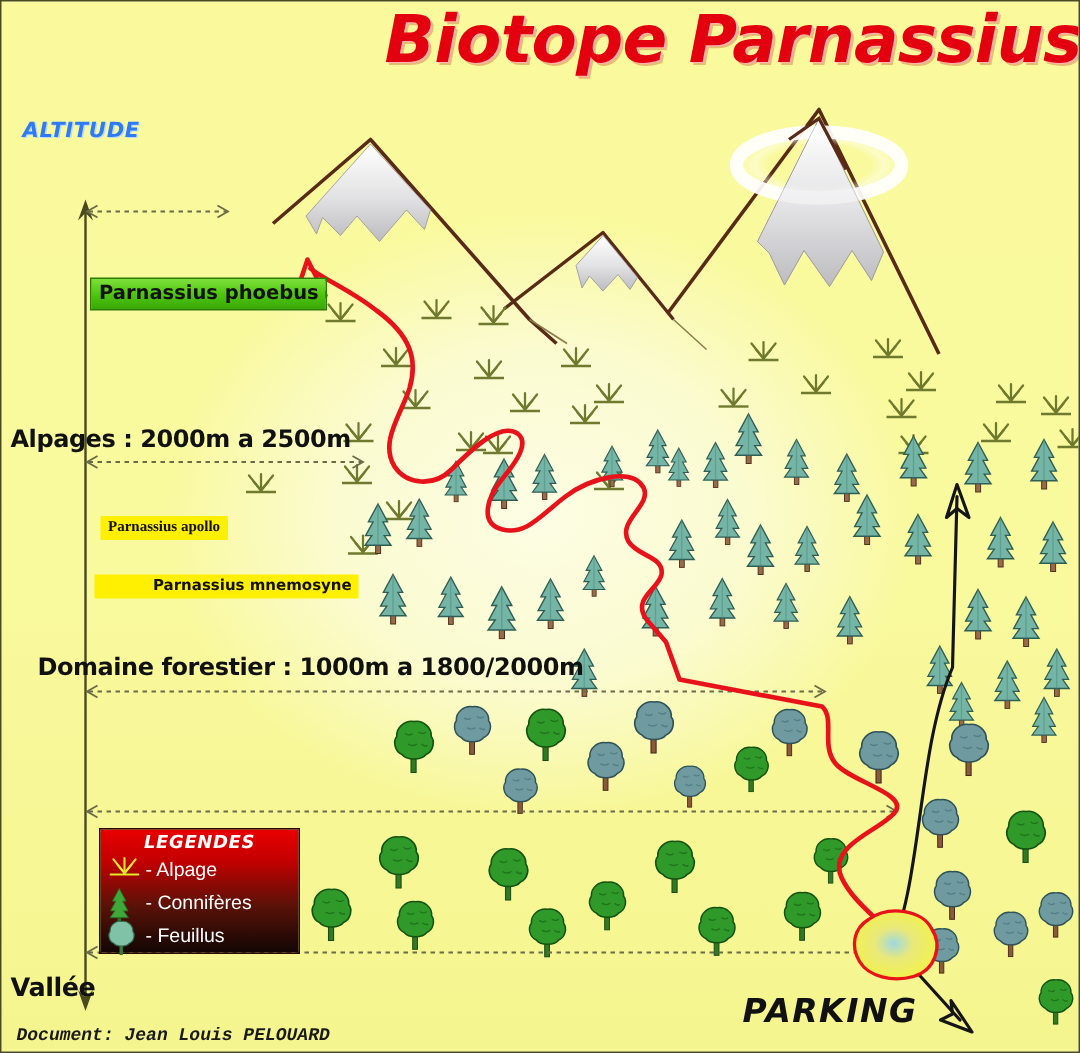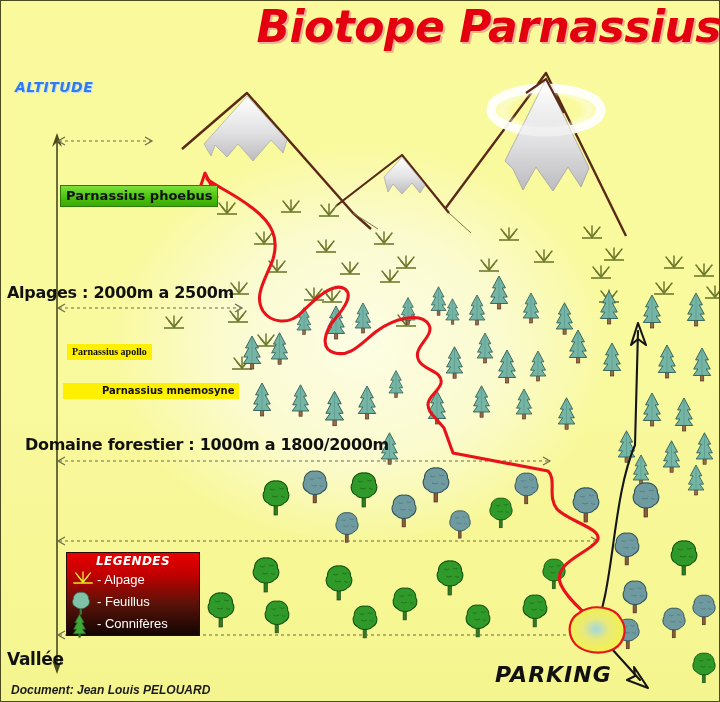--- a/index.html
+++ b/index.html
@@ -101,21 +101,21 @@
   .legend-row .ico{width:24px;height:20px;flex:0 0 24px;position:relative;}
   .legend-row .txt{
     font-family:"Liberation Sans", sans-serif;
     font-size:13px;color:#ffffff;white-space:nowrap;
     margin-left:2px;
   }
 
   
   #credit{
     position:absolute;left:10px;top:682px;
-    font-family:Liberation Sans, sans-serif;
+    font-family:Liberation Mono, monospace;
     font-style:italic;font-weight:bold;
     font-size:12px;color:#1a1a1a;
     white-space:nowrap;
   }
   #parking-label{
     position:absolute;left:494px;top:661px;
     font-family:"DejaVu Sans", sans-serif;
     font-style:italic;font-weight:bold;
     font-size:22px;color:#111;
     letter-spacing:1px;
@@ -408,34 +408,34 @@
               <path d="M13 14 L18 8"></path>
               <path d="M3 15 H23"></path>
           </g>
         </svg>
       </span>
       <span class="txt">- Alpage</span>
     </div>
 
     <div class="legend-row">
       <span class="ico">
+        <svg viewBox="0 0 24 40" width="17" height="26">
+          <rect x="10.3" y="28" width="3.6" height="10" fill="#2e6f22"></rect>
+          <path d="M12 2 L19 15 L15.6 15 L21 25 L16.5 25 L21.5 32 L2.5 32 L7.5 25 L3 25 L8.4 15 L5 15 Z" fill="#3fa83a" stroke="#2a6a24" stroke-width="1"></path>
+        </svg>
+      </span>
+      <span class="txt">- Connifères</span>
+    </div>
+
+    <div class="legend-row">
+      <span class="ico">
         <svg viewBox="0 0 30 38" width="20" height="25">
           <rect x="13" y="24" width="3.4" height="12" fill="#3a7a33"></rect>
           <path d="M15 2 C21 1 27 6 26.5 12 C29 15 28 22 23 24 C20 28 10 28 7 24 C2 22 1 15 3.5 12 C3 6 9 1 15 2 Z" fill="#7fc2a8" stroke="#2f6a4e" stroke-width="1.1"></path>
         </svg>
       </span>
       <span class="txt">- Feuillus</span>
     </div>
-
-    <div class="legend-row">
-      <span class="ico">
-        <svg viewBox="0 0 24 40" width="17" height="26">
-          <rect x="10.3" y="28" width="3.6" height="10" fill="#2e6f22"></rect>
-          <path d="M12 2 L19 15 L15.6 15 L21 25 L16.5 25 L21.5 32 L2.5 32 L7.5 25 L3 25 L8.4 15 L5 15 Z" fill="#3fa83a" stroke="#2a6a24" stroke-width="1"></path>
-        </svg>
-      </span>
-      <span class="txt">- Connifères</span>
-    </div>
   </div>
 
   <div id="parking-label">PARKING</div>
   <div id="credit">Document: Jean Louis PELOUARD</div>
 </div>
 
 </body></html>

